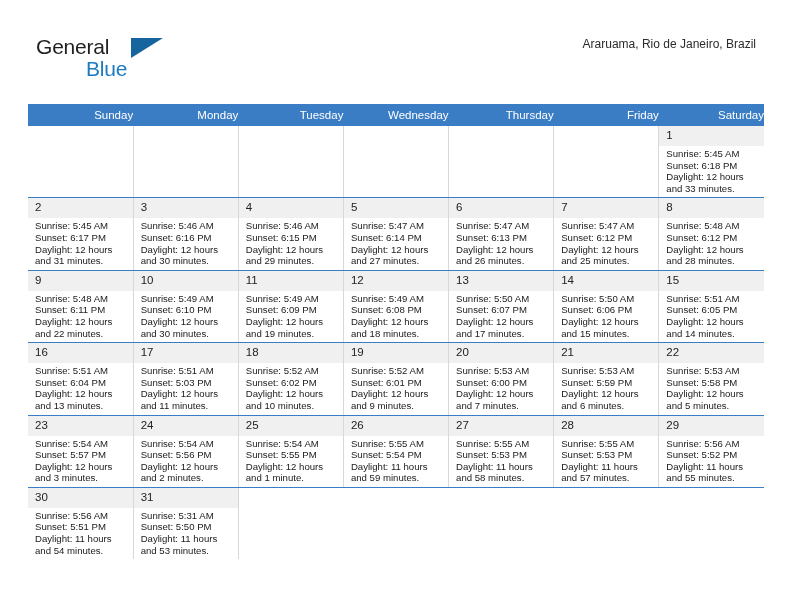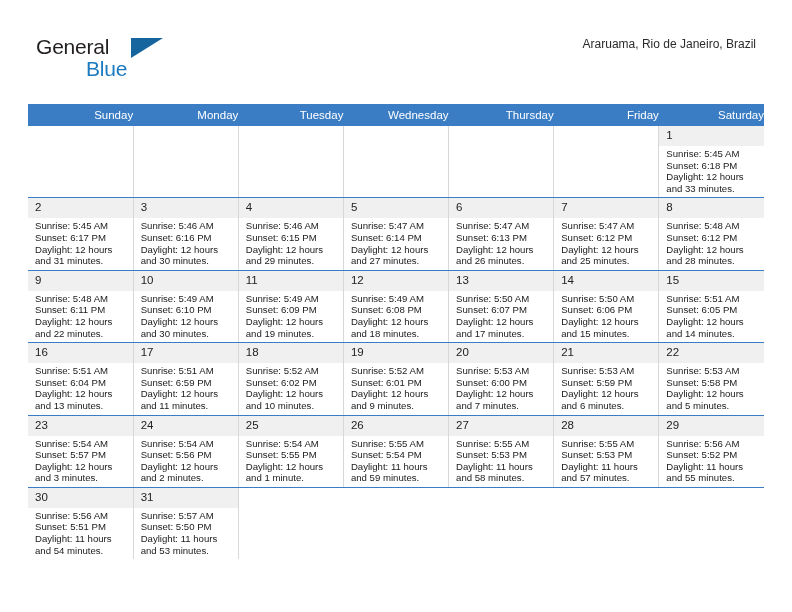--- a/index.html
+++ b/index.html
@@ -338,21 +338,21 @@
               <div>Sunrise: 5:51 AM</div>
               <div>Sunset: 6:04 PM</div>
               <div>Daylight: 12 hours</div>
               <div>and 13 minutes.</div>
             </div>
           </td>
           <td>
             <span class="daynum">17</span>
             <div class="events">
               <div>Sunrise: 5:51 AM</div>
-              <div>Sunset: 6:59 PM</div>
+              <div>Sunset: 5:03 PM</div>
               <div>Daylight: 12 hours</div>
               <div>and 11 minutes.</div>
             </div>
           </td>
           <td>
             <span class="daynum">18</span>
             <div class="events">
               <div>Sunrise: 5:52 AM</div>
               <div>Sunset: 6:02 PM</div>
               <div>Daylight: 12 hours</div>
@@ -467,21 +467,21 @@
             <div class="events">
               <div>Sunrise: 5:56 AM</div>
               <div>Sunset: 5:51 PM</div>
               <div>Daylight: 11 hours</div>
               <div>and 54 minutes.</div>
             </div>
           </td>
           <td>
             <span class="daynum">31</span>
             <div class="events">
-              <div>Sunrise: 5:57 AM</div>
+              <div>Sunrise: 5:31 AM</div>
               <div>Sunset: 5:50 PM</div>
               <div>Daylight: 11 hours</div>
               <div>and 53 minutes.</div>
             </div>
           </td>
           <td class="empty">
             <span class="daynum blank"></span>
           </td>
           <td class="empty">
             <span class="daynum blank"></span>

